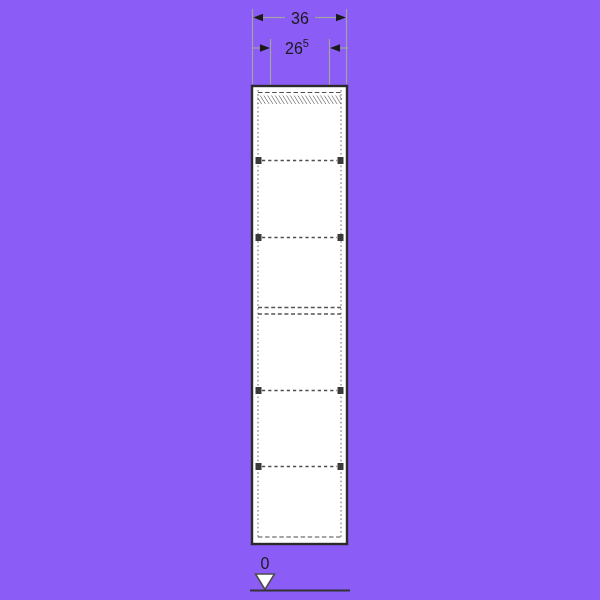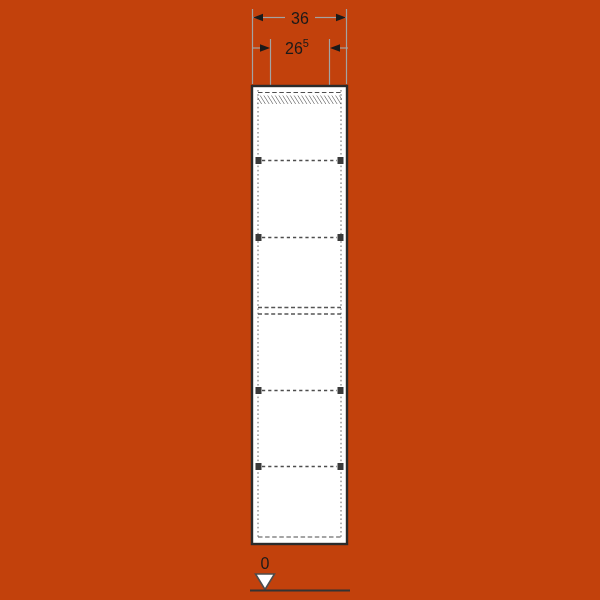--- a/index.html
+++ b/index.html
@@ -1,19 +1,19 @@
 <!DOCTYPE html>
 <html><head>
 <meta charset="utf-8">
 <style>
   html, body { margin: 0; padding: 0; background: #ffffff; }
   .canvas {
     position: relative;
     width: 600px; height: 600px;
-    background: #c2410c;
+    background: #8b5cf6;
     font-family: "Liberation Sans", sans-serif;
   }
   svg { display: block; }
   .outline      { stroke: #2b2b2b; stroke-width: 2.4; fill: #ffffff; }
   .dotted-inner { stroke: #666666; stroke-width: 1; stroke-dasharray: 1.6 2.6; }
   .dash-edge    { stroke: #4d4d4d; stroke-width: 1.2; stroke-dasharray: 4.5 2.6; }
   .shelf-dash   { stroke: #4d4d4d; stroke-width: 1.6; stroke-dasharray: 3.2 3; }
   .fixed-dash   { stroke: #555555; stroke-width: 1.3; stroke-dasharray: 4 2.6; }
   .pin          { fill: #3a3a3a; }
   .dim-line     { stroke: #a3a3a3; stroke-width: 1.2; }

